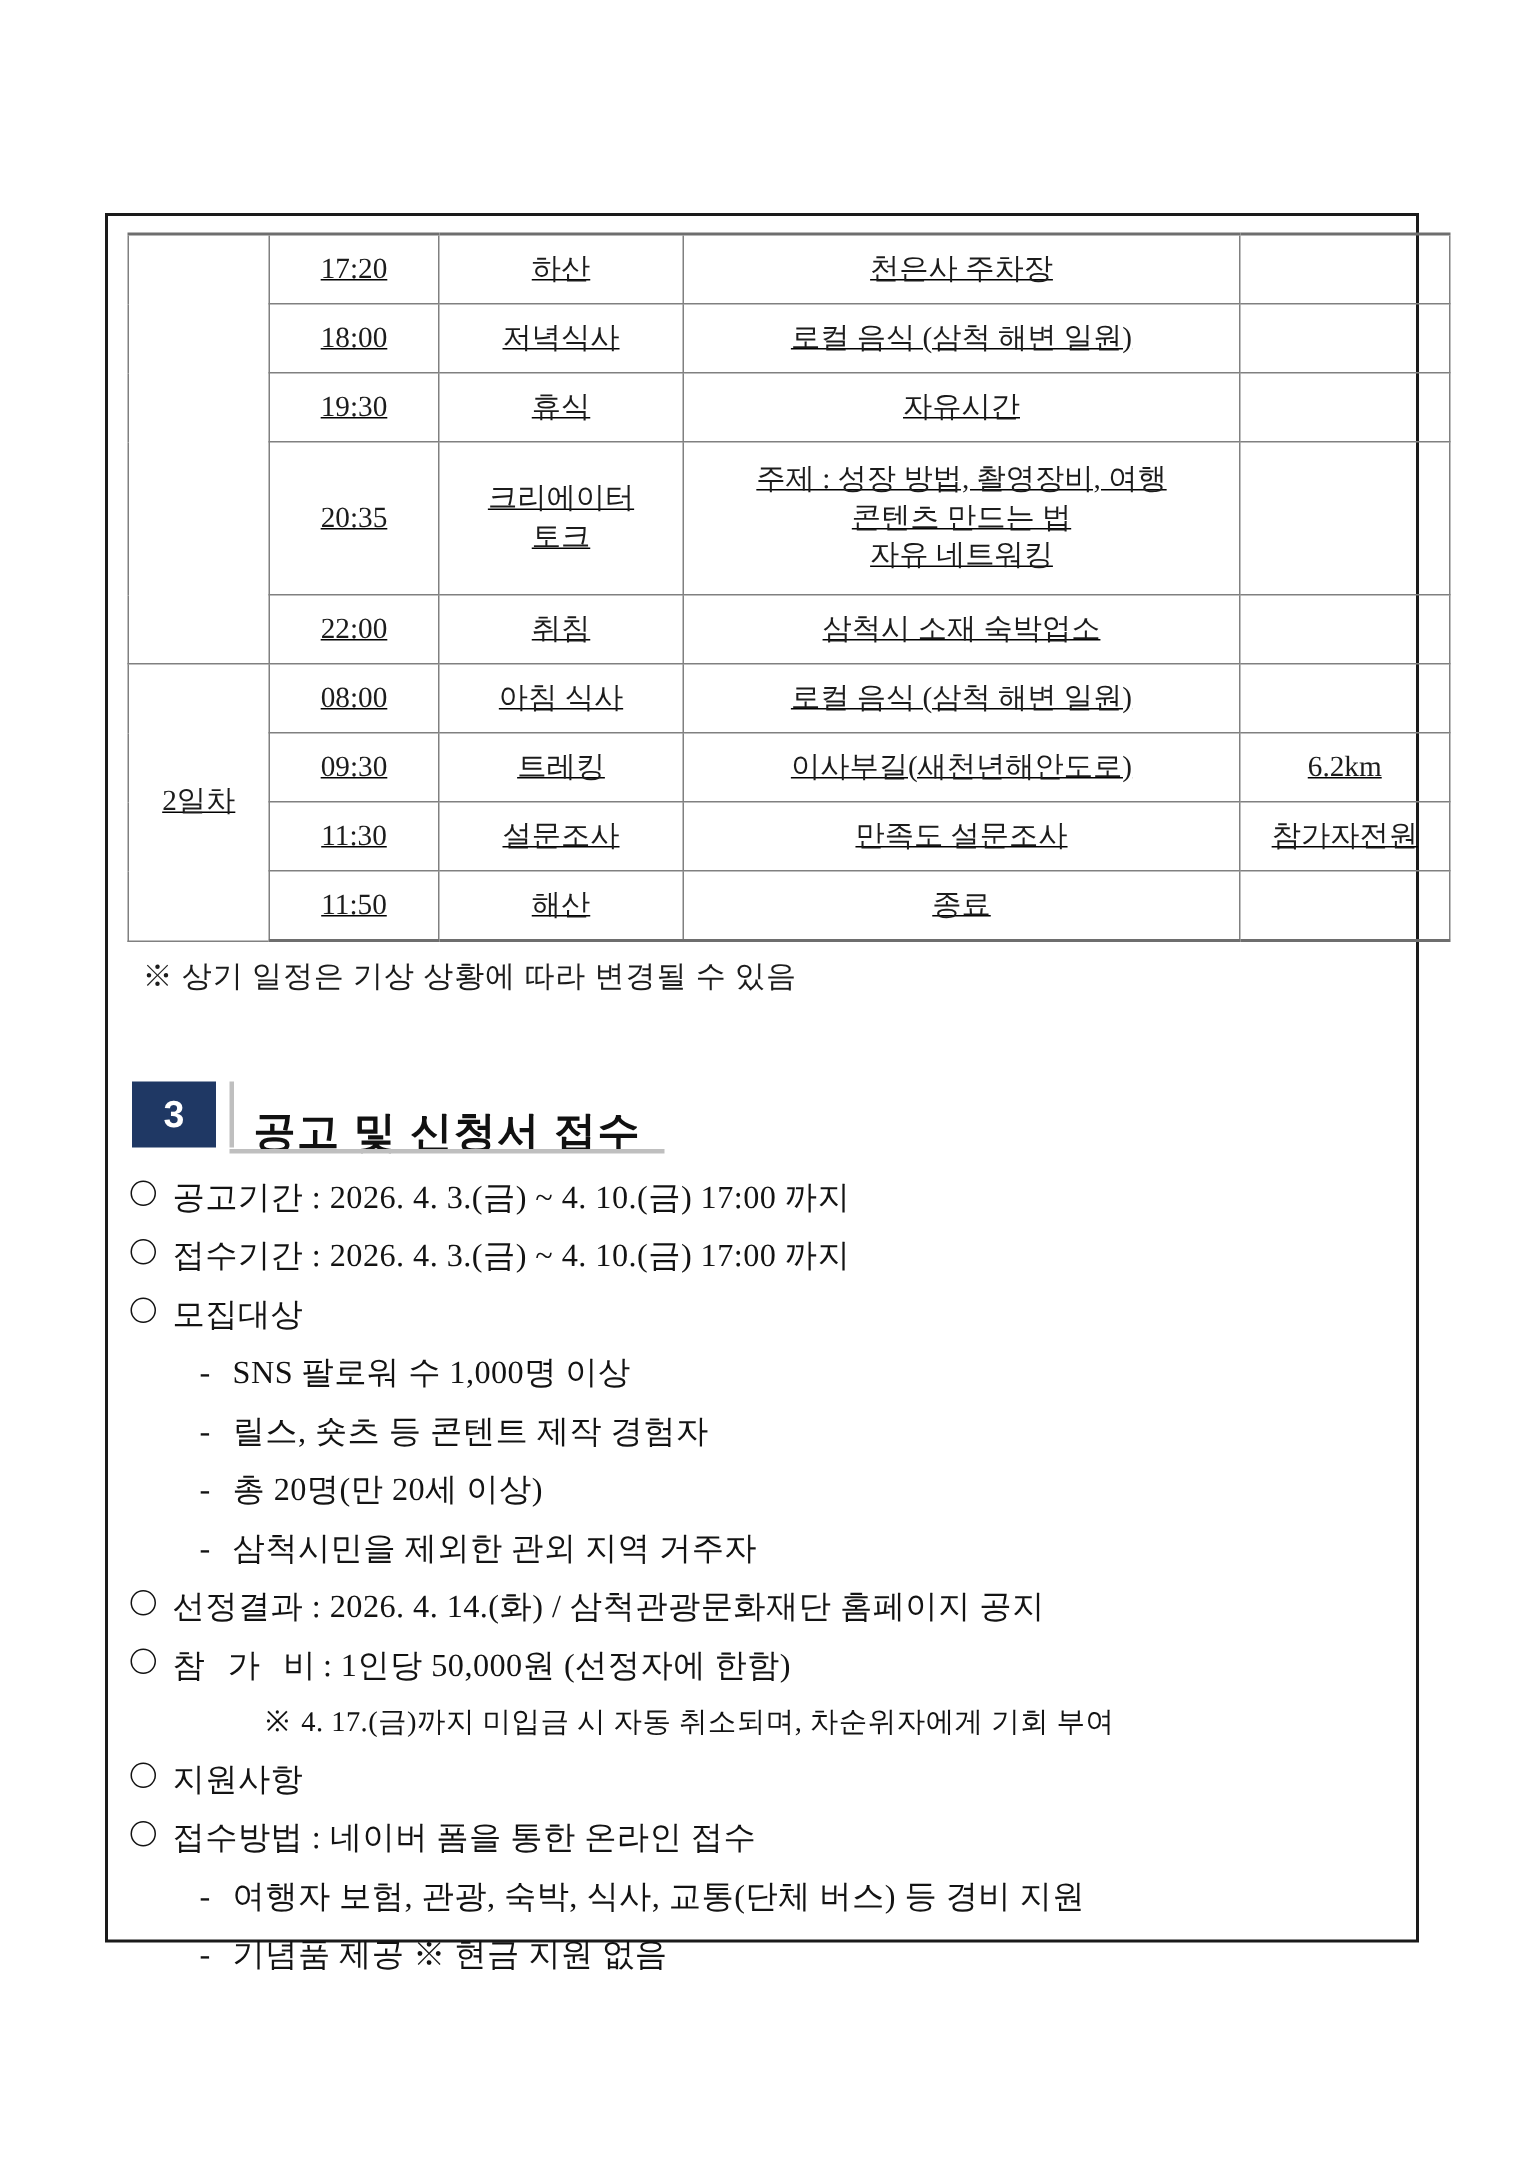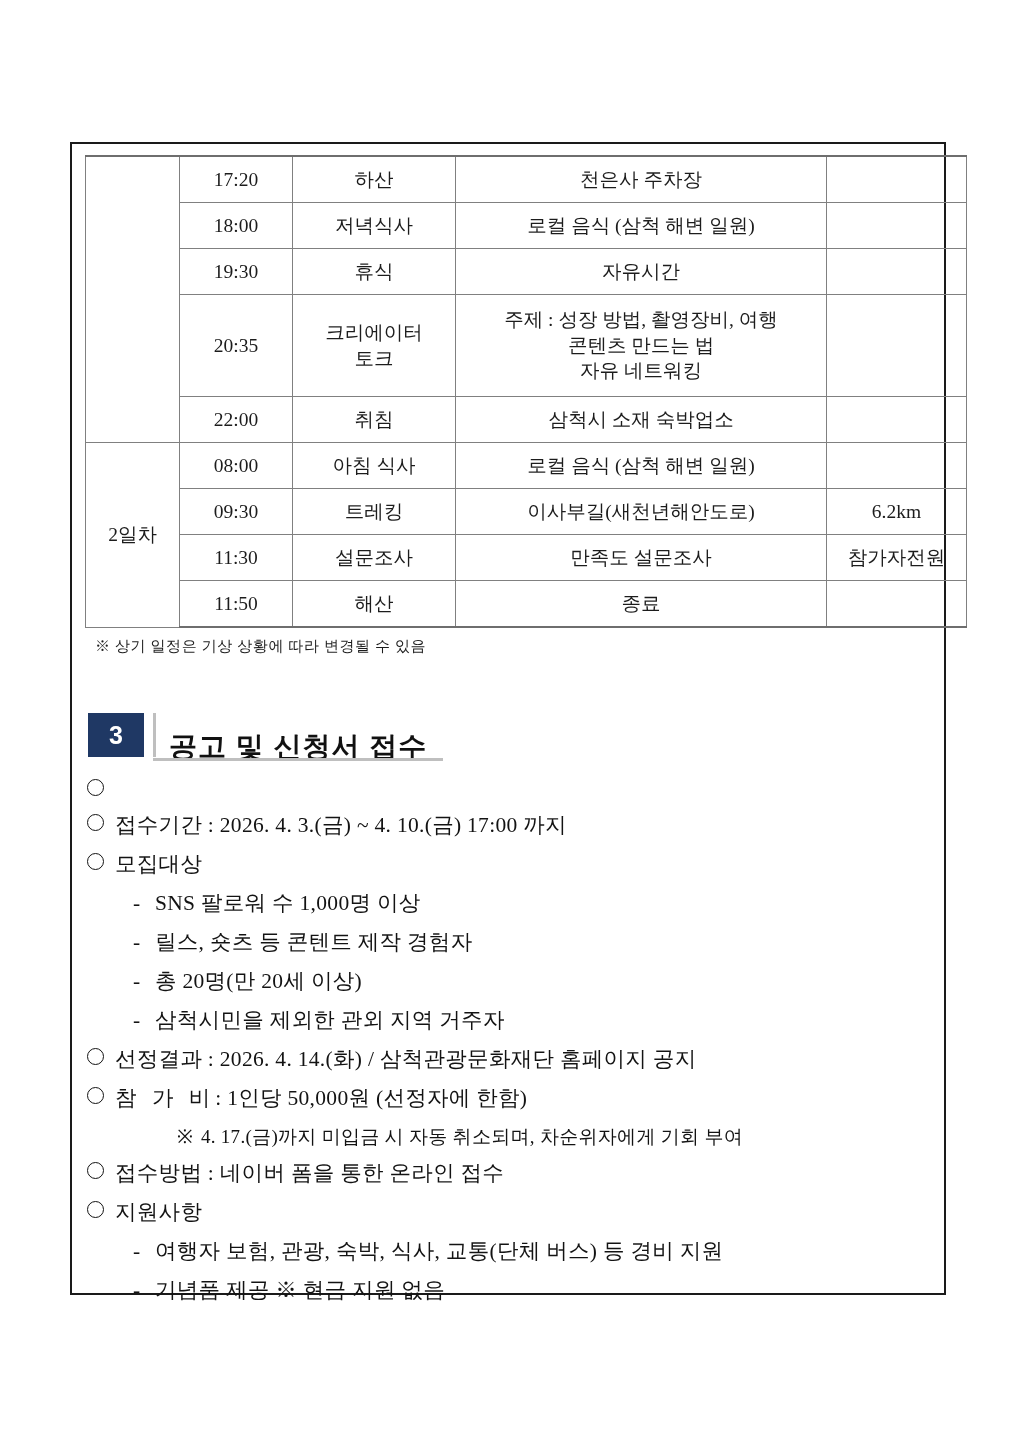--- a/index.html
+++ b/index.html
@@ -34,20 +34,21 @@
     width: 846px;
   }
 
   
   table.schedule {
     border-collapse: collapse;
     width: 846px;
     table-layout: fixed;
     font-size: 19.5px;
     line-height: 1.42;
+    text-decoration: underline;
   }
   table.schedule td {
     border: 1px solid #808080;
     text-align: center;
     vertical-align: middle;
     padding: 2px 3px;
     color: #1c1c1c;
   }
   table.schedule tr.first-row > td {
     border-top: 2px solid #6e6e6e;
@@ -65,21 +66,21 @@
   td.col-note   { width: 133px; border-right: none; }
 
   tr.h-normal td { height: 41px; }
   tr.h-tall   td { height: 97px; }
 
   .cell-multiline { line-height: 1.33; }
 
   
   .table-note {
     margin-top: 9px;
-    font-size: 15px;
+    font-size: 20px;
     letter-spacing: 0.6px;
     color: #1c1c1c;
     padding-left: 10px;
   }
 
   
   .section-header {
     margin-top: 57px;
     height: 50px;
     position: relative;
@@ -261,20 +262,21 @@
     <div class="section-num">3</div>
     <div class="section-divider"></div>
     <div class="section-title">공고 및 신청서 접수</div>
     <div class="section-rule"></div>
   </div>
 
   <div class="body-list">
 
     <div class="row lvl1">
       <span class="marker-circle"></span>
+      <span class="txt">공고기간 : 2026. 4. 3.(금) ~ 4. 10.(금) 17:00 까지</span>
     </div>
 
     <div class="row lvl1">
       <span class="marker-circle"></span>
       <span class="txt">접수기간 : 2026. 4. 3.(금) ~ 4. 10.(금) 17:00 까지</span>
     </div>
 
     <div class="row lvl1">
       <span class="marker-circle"></span>
       <span class="txt">모집대상</span>
@@ -311,26 +313,26 @@
       <span class="txt"> : 1인당 50,000원 (선정자에 한함)</span>
     </div>
 
     <div class="row lvl2note">
       <span class="marker-ref">※</span>
       <span class="txt" id="ref-note-text">4. 17.(금)까지 미입금 시 자동 취소되며, 차순위자에게 기회 부여</span>
     </div>
 
     <div class="row lvl1">
       <span class="marker-circle"></span>
+      <span class="txt">지원사항</span>
+    </div>
+
+    <div class="row lvl1">
+      <span class="marker-circle"></span>
       <span class="txt">접수방법 : 네이버 폼을 통한 온라인 접수</span>
-    </div>
-
-    <div class="row lvl1">
-      <span class="marker-circle"></span>
-      <span class="txt">지원사항</span>
     </div>
 
     <div class="row lvl2">
       <span class="marker-dash">-</span>
       <span class="txt">여행자 보험, 관광, 숙박, 식사, 교통(단체 버스) 등 경비 지원</span>
     </div>
 
     <div class="row lvl2">
       <span class="marker-dash">-</span>
       <span class="txt" id="gift-text">기념품 제공    ※ 현금 지원 없음</span>

